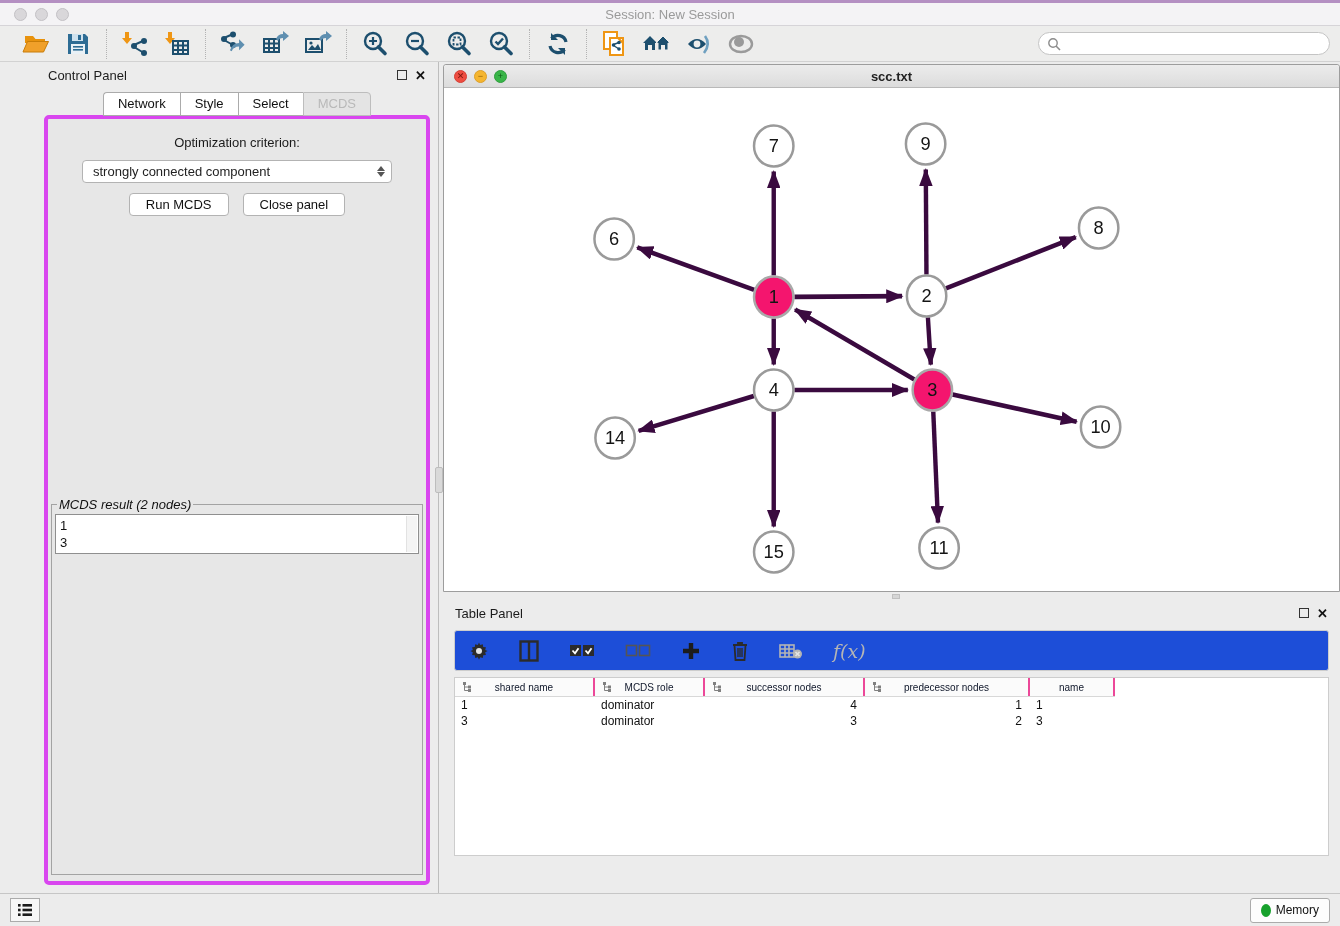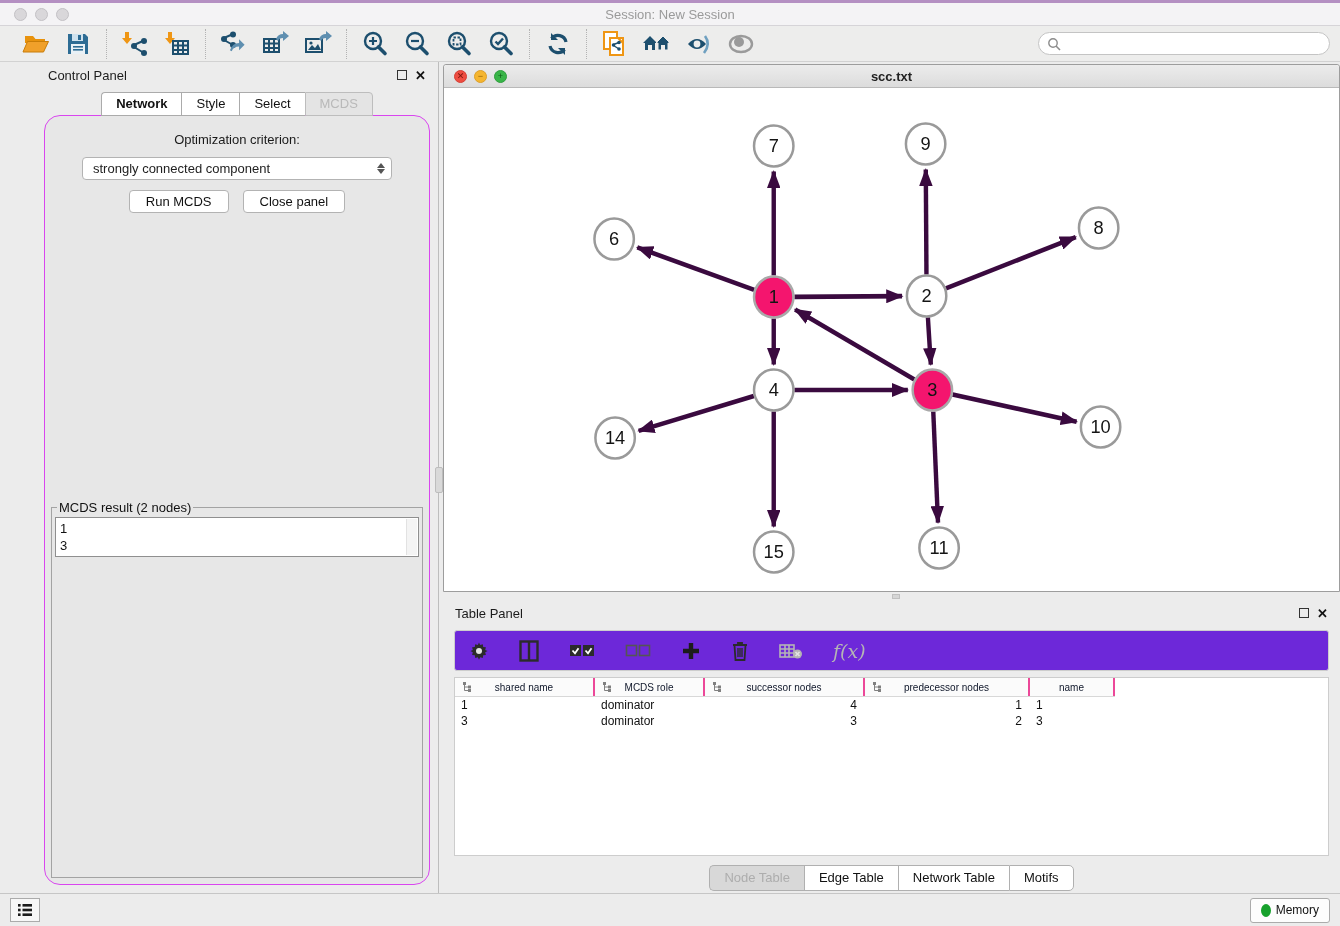--- a/index.html
+++ b/index.html
@@ -29,36 +29,36 @@
   
   .control-panel { width:402px; flex:0 0 402px; display:flex; flex-direction:column; background:#ececec;margin-left:36px; }
   .panel-header { height:26px; display:flex; align-items:center; padding:0 12px; flex:0 0 auto; }
   .panel-title { font-size:13px; color:#1c1c1c; }
   .panel-hdr-icons { margin-left:auto; display:flex; gap:8px; align-items:center; }
   .float-icon { width:10px; height:10px; border:1.5px solid #333; display:inline-block; }
   .close-icon { font-size:13px; font-weight:bold; color:#111; line-height:1; cursor:pointer; }
 
   .cp-tabs { display:flex; justify-content:center; margin-top:4px; position:relative; z-index:2; flex:0 0 auto; }
   .cp-tab { font-size:13px; padding:3px 14px 4px; background:#fff; border:1px solid #ababab; border-right:none; color:#111; cursor:pointer; }
-  .cp-tab:first-child { border-radius:4px 0 0 0;font-weight:bold; }
+  .cp-tab:first-child { border-radius:4px 0 0 0; }
   .cp-tab:last-child { border-right:1px solid #b9b9b9; border-radius:0 4px 0 0; }
   .cp-tab.selected { background:#e4e4e4; color:#b9b9b9; border-color:#bdbdbd; }
 
-  .cp-body { flex:1 1 auto; margin:-1px 8px 8px; background:#e7e7e7; border:1px solid #d946ef; border-radius:16px; display:flex; flex-direction:column; align-items:center; padding-top:16px; min-height:0; }
+  .cp-body { flex:1 1 auto; margin:-1px 8px 8px; background:#e7e7e7; border:4px solid #d946ef; border-radius:5px; display:flex; flex-direction:column; align-items:center; padding-top:16px; min-height:0; }
   .opt-label { font-size:13px; color:#1a1a1a; margin-bottom:10px; }
   .cp-select { width:310px; height:23px; background:#fff; border:1px solid #b3b3b3; border-radius:4px; display:flex; align-items:center; padding:0 6px 0 10px; font-size:13px; cursor:pointer; }
   .cp-select .spin { margin-left:auto; display:flex; flex-direction:column; gap:1px; }
   .cp-select .spin span { width:0; height:0; border-left:4px solid transparent; border-right:4px solid transparent; }
   .spin .up { border-bottom:5px solid #555; }
   .spin .down { border-top:5px solid #555; }
   .btn-row { display:flex; gap:14px; margin-top:10px; }
   .cp-btn { font-size:13px; font-family:"Liberation Sans",sans-serif; padding:3px 16px; background:#fff; border:1px solid #b3b3b3; border-radius:4px; cursor:pointer; color:#111; }
 
   .result-fieldset { margin-top:auto; width:372px; height:378px; border:1px solid #a3a3a3; padding:2px 3px 3px; display:flex; flex-direction:column; margin-bottom:6px; }
-  .result-fieldset legend { font-size:13px; color:#111; padding:0 2px; margin-left:2px; }
+  .result-fieldset legend { font-size:13px; color:#111; padding:0 2px; margin-left:2px;font-style:italic; }
   .result-area { flex:1; background:#fff; border:1px solid #8f8f8f; position:relative; overflow:hidden; }
   .result-text { font-size:13px; color:#111; padding:2px 4px; white-space:pre; line-height:17px; }
   .result-scrollbar { position:absolute; top:1px; right:1px; bottom:1px; width:11px; background:#f4f4f4; border-left:1px solid #e2e2e2; }
 
   
   .v-divider { width:5px; flex:0 0 5px; background:#ececec; border-left:1px solid #bdbdbd; position:relative; }
   .v-divider .handle { position:absolute; top:405px; left:-4px; width:8px; height:26px; background:#d9d9d9; border:1px solid #bdbdbd; border-radius:2px; }
 
   
   .right-col { flex:1 1 auto; display:flex; flex-direction:column; padding-top:2px; min-width:0; }
@@ -71,21 +71,21 @@
   .net-title { position:absolute; left:0; right:0; text-align:center; font-size:13px; color:#222; pointer-events:none;font-weight:bold; }
   .canvas { height:503px; background:#fff; position:relative; }
   .canvas svg { display:block; }
 
   .h-splitter { height:8px; position:relative; flex:0 0 auto; }
   .h-splitter .dot { position:absolute; left:50%; top:2px; width:8px; height:5px; background:#d6d6d6; border:1px solid #c0c0c0; }
 
   
   .table-panel { flex:1 1 auto; display:flex; flex-direction:column; background:#ececec; min-height:0; }
   .tp-inner { padding:4px 11px 0; display:flex; flex-direction:column; flex:1 1 auto; min-height:0; }
-  .tp-toolbar { height:41px; background:#6d28d9; border:1px solid #cdcdcd; border-radius:3px; display:flex; align-items:center; gap:30px; padding:0 14px; flex:0 0 auto; }
+  .tp-toolbar { height:41px; background:#1d4ed8; border:1px solid #cdcdcd; border-radius:3px; display:flex; align-items:center; gap:30px; padding:0 14px; flex:0 0 auto; }
   .tp-icon { display:flex; align-items:center; justify-content:center; background:none; border:none; cursor:pointer; height:28px; }
   .tp-icon.disabled { cursor:default; }
   .fx-label { font-size:19px; font-style:italic; font-family:"DejaVu Serif", serif; color:#b5b5b5; }
 
   .tp-table { margin-top:6px; background:#fff; border:1px solid #cdcdcd; height:179px; overflow:hidden; flex:0 0 auto; }
   .t-header { display:flex; height:19px; background:#fbfbfb; border-bottom:1px solid #d8d8d8; width:660px; }
   .t-hcell { display:flex; align-items:center; font-size:10px; color:#0f172a; border-right:2px solid #ec4899; position:relative; }
   .t-hcell .hlabel { margin:0 auto; }
   .t-hcell svg { position:absolute; left:4px; }
   .t-row { display:flex; height:16px; width:660px; cursor:default; }
@@ -517,26 +517,20 @@
                 </div>
                 <div class="t-row">
                   <div class="t-cell left" style="width: 140px;">3</div>
                   <div class="t-cell left" style="width: 110px;">dominator</div>
                   <div class="t-cell right" style="width: 160px;">3</div>
                   <div class="t-cell right" style="width: 165px;">2</div>
                   <div class="t-cell left" style="width: 85px;">3</div>
                 </div>
               </div>
           </div>
-          <div class="tp-tabs" id="tp-tabs">
-              <div class="tp-tab selected">Node Table</div>
-              <div class="tp-tab">Edge Table</div>
-              <div class="tp-tab">Network Table</div>
-              <div class="tp-tab">Motifs</div>
-            </div>
         </div>
       </div>
     </div>
   </div>
 
   <div class="statusbar">
     <button class="list-btn">
       <svg width="16" height="14" viewBox="0 0 16 14">
           <g fill="#1c1c1c">
             <rect x="1" y="1" width="2.6" height="2.6"></rect>

